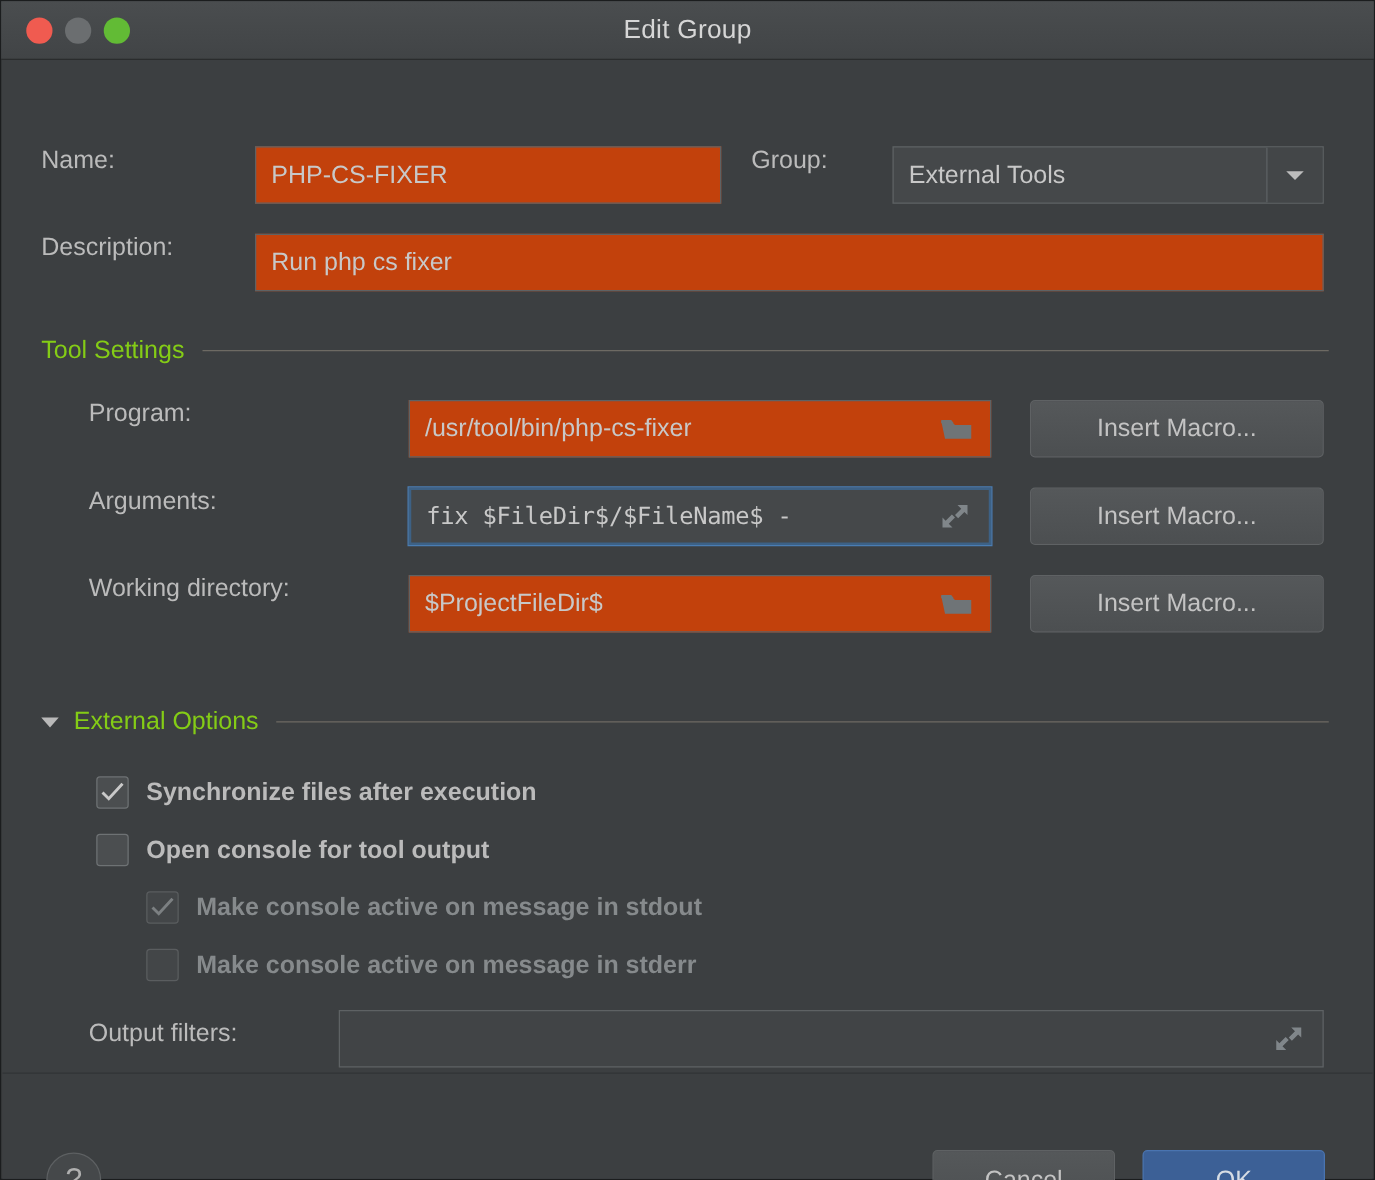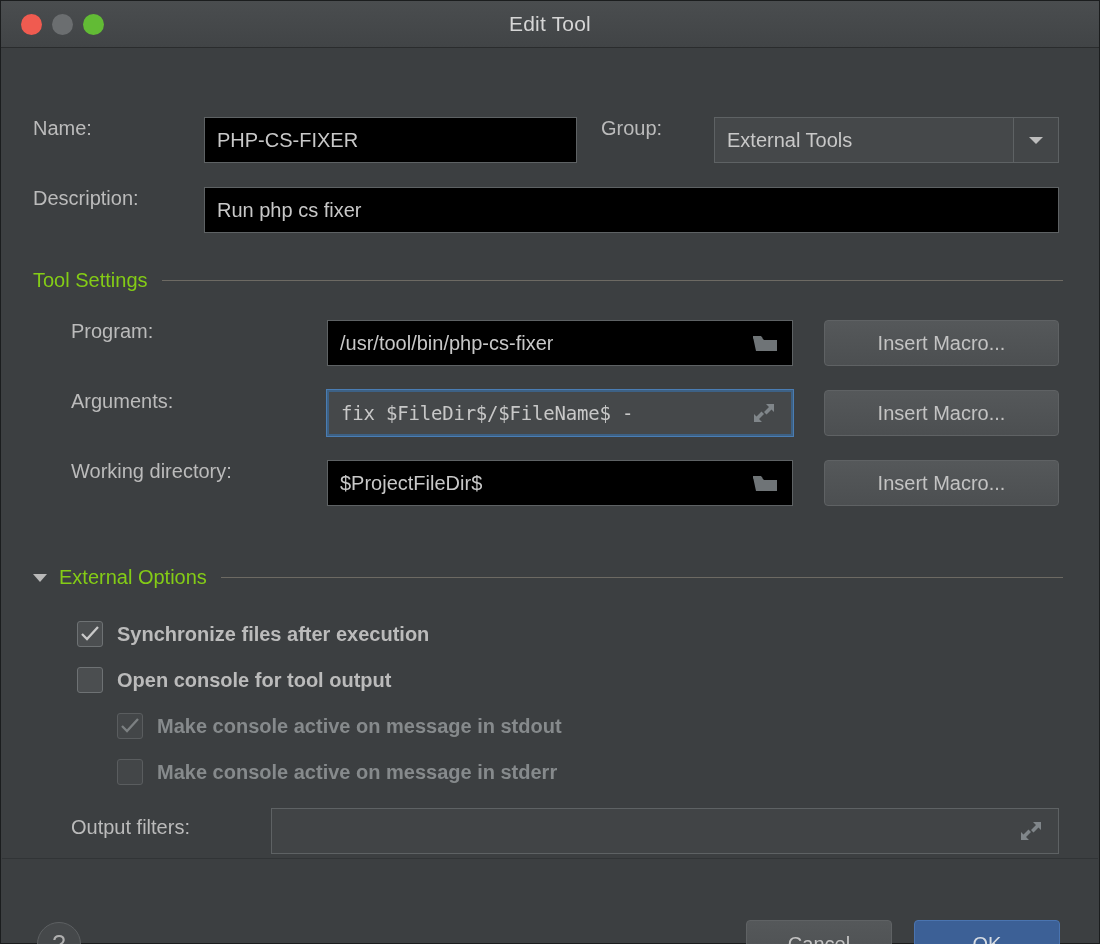--- a/index.html
+++ b/index.html
@@ -76,21 +76,21 @@
 
   
   .row {
     position: absolute;
     display: flex;
     align-items: center;
   }
 
   
   .field {
-    background: #000000;
+    background: #c2410c;
     border: 1px solid #5e6264;
     box-sizing: border-box;
     display: flex;
     align-items: center;
     padding: 0 12px;
     color: #c8c8c8;
     font-size: 20px;
     height: 46px;
   }
   .field .value { white-space: nowrap; overflow: hidden; }
@@ -244,21 +244,21 @@
 <body>
 
 <div class="window">
 
   <div class="titlebar">
     <div class="traffic">
       <div class="light close"></div>
       <div class="light min"></div>
       <div class="light max"></div>
     </div>
-    <div class="title-text">Edit Tool</div>
+    <div class="title-text">Edit Group</div>
   </div>
 
   <div class="content">
 
     <div class="row" style="left:32px; top:69px;">
       <div class="label">Name:</div>
     </div>
     <div class="field" style="position:absolute; left:203px; top:69px; width:373px;">
       <span class="value">PHP-CS-FIXER</span>
     </div>

